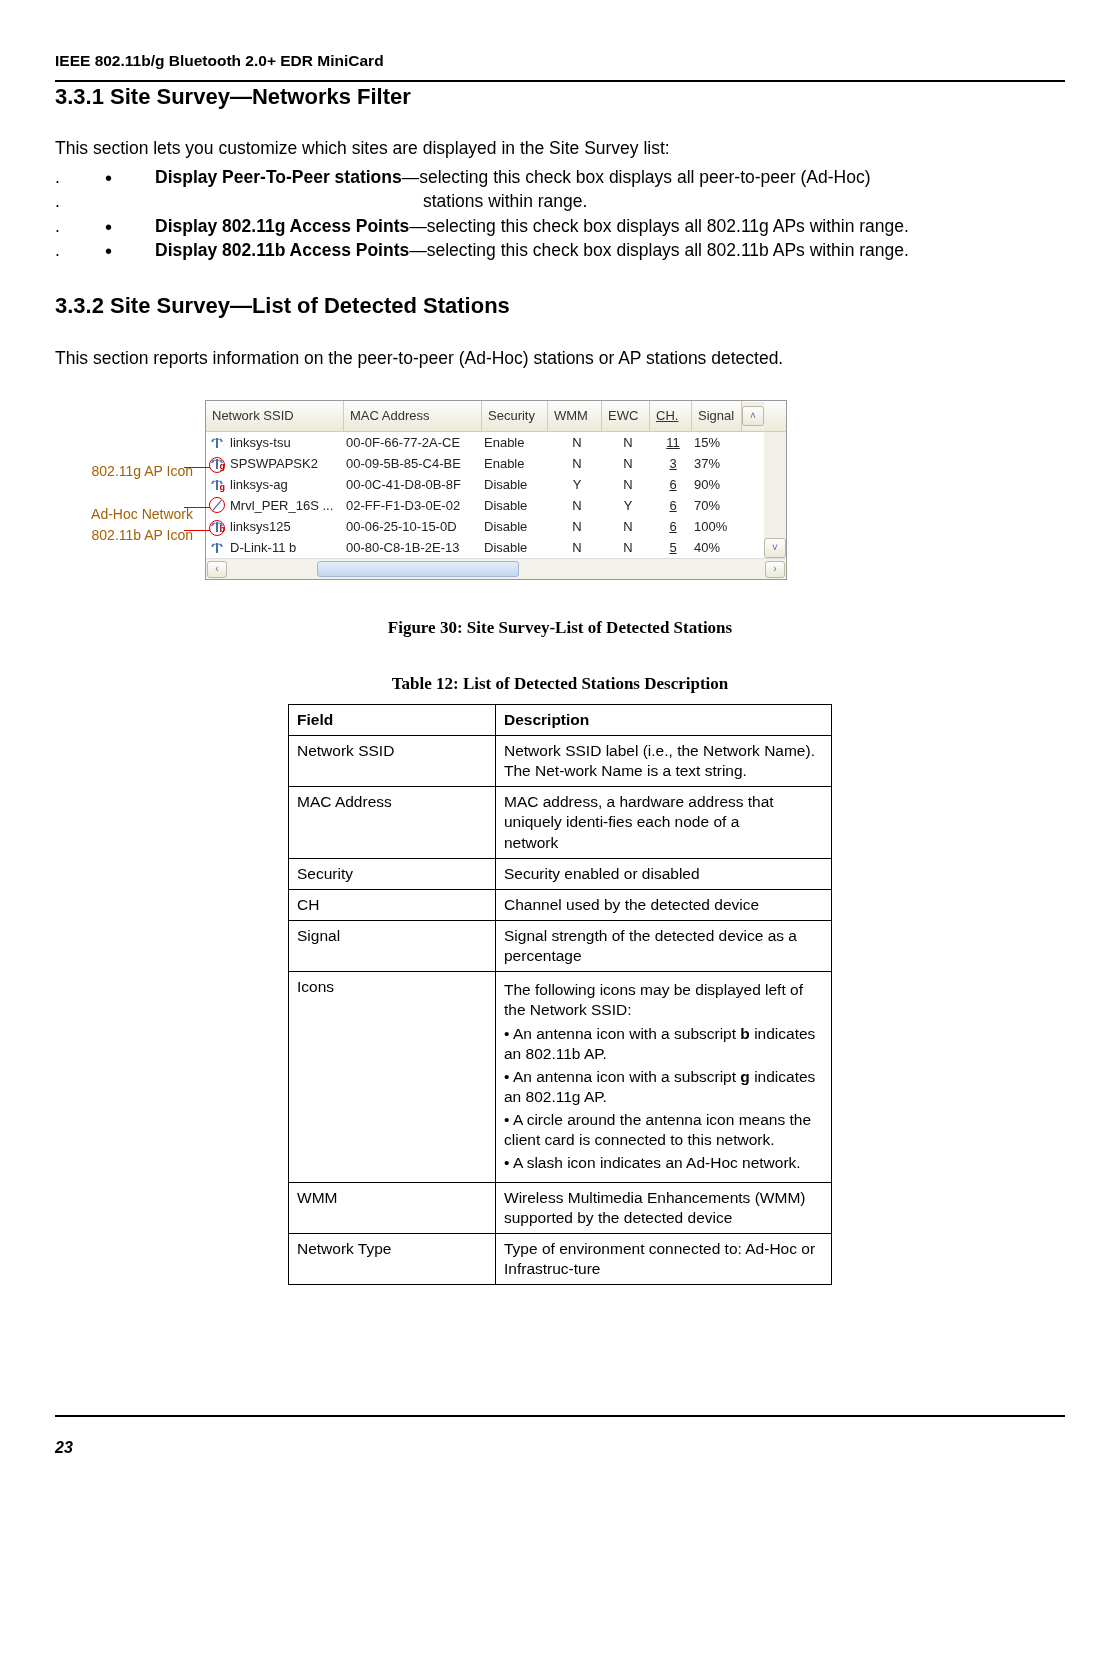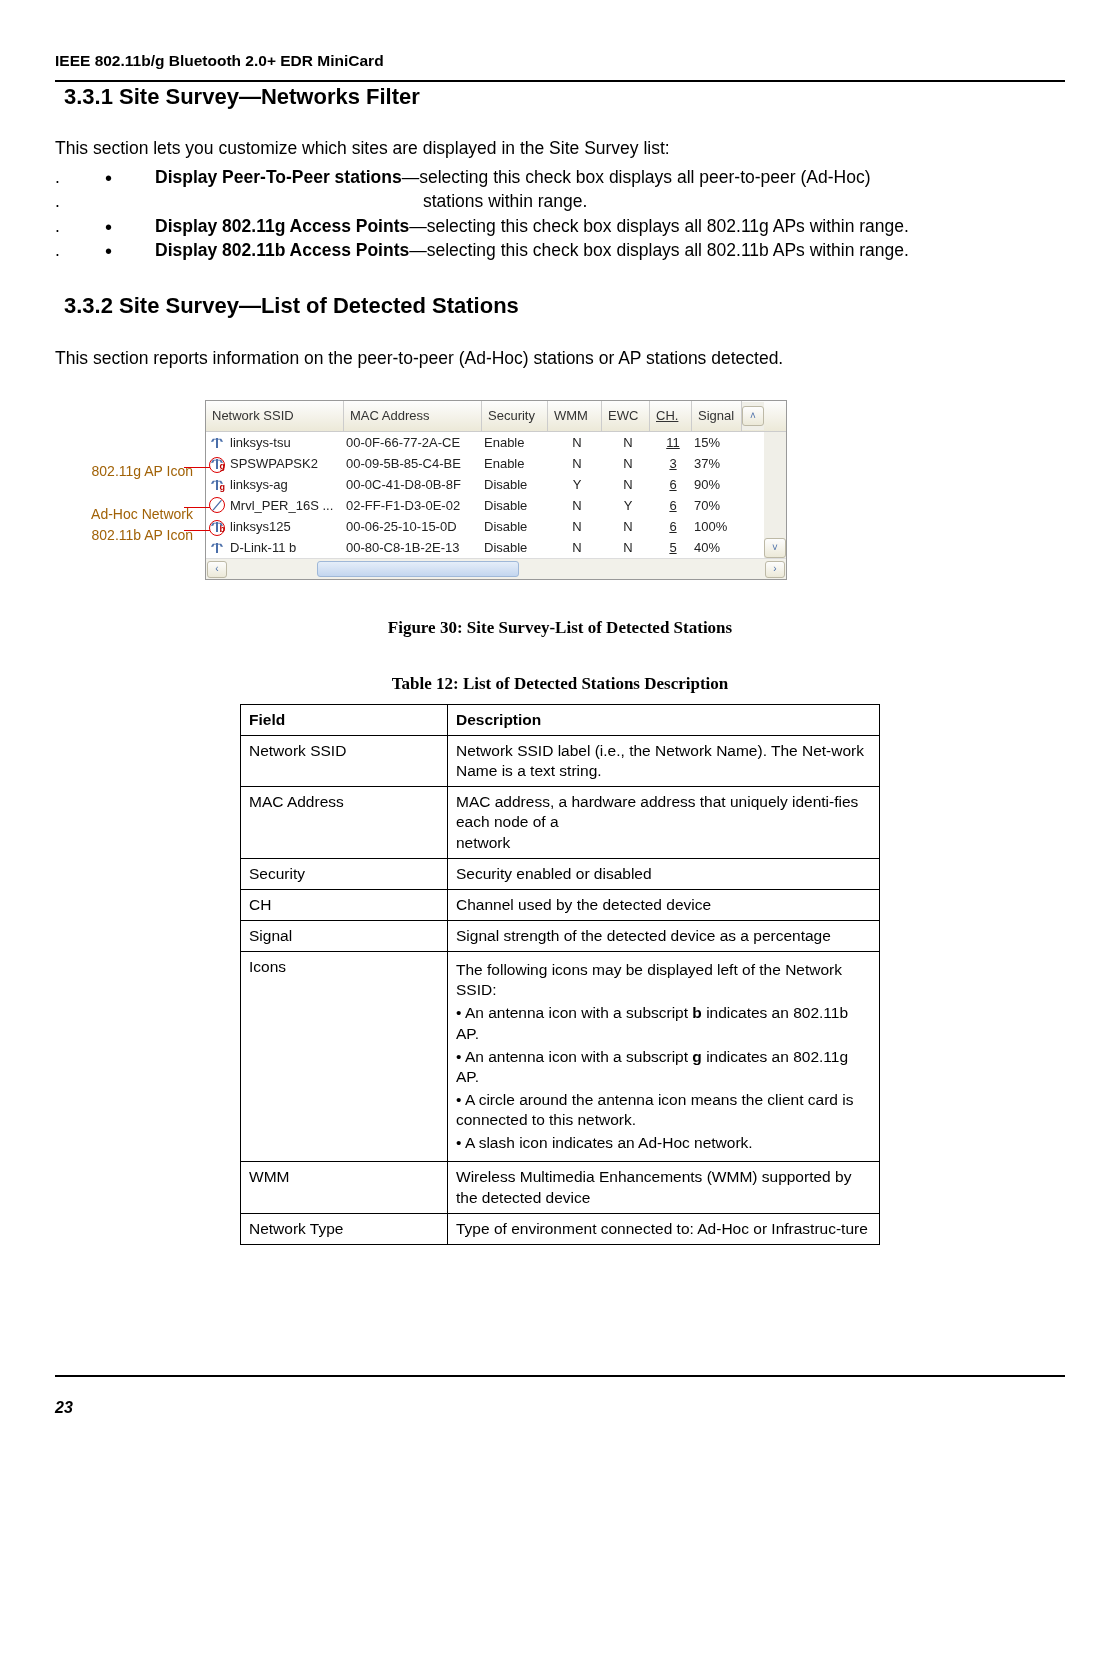--- a/index.html
+++ b/index.html
@@ -13,21 +13,21 @@
     }
     .header-title {
       font-size: 15.5px;
       font-weight: bold;
       padding-bottom: 8px;
       border-bottom: 2px solid #000;
     }
     h2 {
       font-size: 22px;
       font-weight: bold;
-      margin: 0 0 24px 9px;
+      margin: 0 0 24px 0;
     }
     .para {
       margin: 0 0 4px 0;
     }
     .bullet-list {
       margin: 0 0 28px 0;
     }
     .bullet-row {
       display: flex;
       align-items: baseline;
@@ -183,21 +183,21 @@
       text-align: center;
       font-family: "Times New Roman", Times, serif;
       font-weight: bold;
       font-size: 17px;
       margin-top: 32px;
       margin-bottom: 8px;
     }
     table.desc {
       border-collapse: collapse;
       margin: 0 auto;
-      width: 640px;
+      width: 544px;
     }
     table.desc td, table.desc th {
       border: 1.5px solid #000;
       padding: 5px 8px;
       text-align: left;
       vertical-align: top;
       font-size: 15.5px;
       line-height: 1.3;
     }
     table.desc th {

